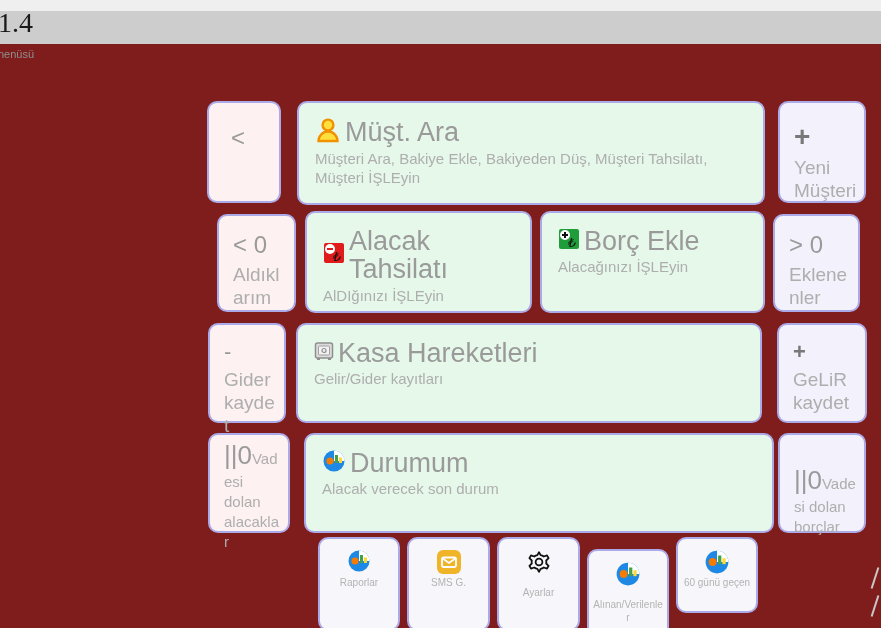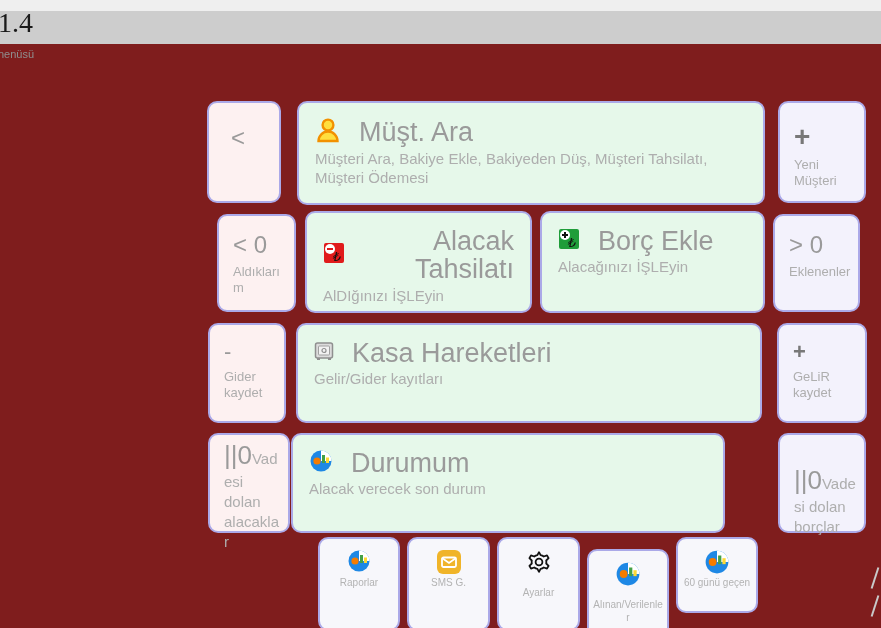--- a/index.html
+++ b/index.html
@@ -10,27 +10,27 @@
        font-size:28px;color:#1a1a1a;}
   .menulabel{position:absolute;left:-2px;top:37px;font-size:11px;color:#8f8f8f;}
 
   .card{position:absolute;box-sizing:border-box;border:2px solid #aba9e8;border-radius:10px;}
   .green{background:#e6f8ea;}
   .pink{background:#fdf1f1;}
   .lav{background:#f3f2fc;}
   .mini{background:#f7f7fb;}
 
   .card.big{padding:14px 16px 8px 16px;}
-  .titleline{display:flex;align-items:center;gap:18px;text-align:right;}
+  .titleline{display:flex;align-items:center;gap:4px;}
   .title{font-size:27px;color:#9a9a9a;line-height:1.05;}
   .subtitle{font-size:15px;color:#aeaeae;margin-top:3px;line-height:1.25;}
 
   .card.small{padding:16px 6px 6px 14px;}
   .val{font-size:24px;color:#9a9a9a;line-height:1.1;}
-  .lbl{font-size:13px;color:#aeaeae;margin-top:6px;line-height:1.2;word-wrap:break-word;}
+  .lbl{font-size:19px;color:#aeaeae;margin-top:6px;line-height:1.2;word-wrap:break-word;}
   .sym{font-size:22px;color:#787878;font-weight:bold;line-height:1;}
   .val-inline{font-size:26px;color:#9a9a9a;}
   .lbl-inline{font-size:15px;color:#aeaeae;}
   .wrapword{line-height:1.25;word-break:break-word;}
 
   .mini{padding:8px 4px;text-align:center;}
   .mini .icn{display:block;margin:2px auto 2px auto;width:26px;height:26px;}
   .mini-label{font-size:10px;color:#b3b3b3;line-height:1.25;word-wrap:break-word;}
   .mini-label.low{margin-top:12px;}
 
@@ -55,21 +55,21 @@
   <div class="card green big" style="left:297px;top:90px;width:468px;height:104px;">
     <div class="titleline">
       <span class="icn">
         <svg width="26" height="26" viewBox="0 0 26 26">
           <circle cx="13" cy="8" r="5.4" fill="#ffdf3e" stroke="#f29100" stroke-width="2.4"></circle>
           <path d="M3.5 24 A 9.5 9.5 0 0 1 22.5 24 Z" fill="#ffdf3e" stroke="#f29100" stroke-width="2.4"></path>
         </svg>
       </span>
       <span class="title">Müşt. Ara</span>
     </div>
-    <div class="subtitle">Müşteri Ara, Bakiye Ekle, Bakiyeden Düş, Müşteri Tahsilatı, Müşteri Ödemesi</div>
+    <div class="subtitle">Müşteri Ara, Bakiye Ekle, Bakiyeden Düş, Müşteri Tahsilatı, Müşteri İŞLEyin</div>
   </div>
 
   <div class="card lav small" style="left:778px;top:90px;width:88px;height:102px;padding-top:20px;">
     <div class="sym" style="font-size:28px;">+</div>
     <div class="lbl">Yeni Müşteri</div>
   </div>
 
   <div class="card pink small" style="left:217px;top:203px;width:79px;height:98px;">
     <div class="val">&lt; 0</div>
     <div class="lbl">Aldıklarım</div>
@@ -134,21 +134,21 @@
 
   <div class="card lav small" style="left:777px;top:312px;width:90px;height:100px;">
     <div class="sym">+</div>
     <div class="lbl">GeLiR kaydet</div>
   </div>
 
   <div class="card pink small wrapword" style="left:208px;top:422px;width:82px;height:100px;padding-top:4px;">
     <span class="val-inline">||0</span><span class="lbl-inline">Vadesi dolan alacaklar</span>
   </div>
 
-  <div class="card green big" style="left:291px;top:422px;width:434px;height:100px;">
+  <div class="card green big" style="left:304px;top:422px;width:470px;height:100px;">
     <div class="titleline">
       <span class="icn">
         <svg width="24" height="24" viewBox="0 0 24 24">
           <circle cx="12" cy="12" r="10.5" fill="#1e88e5"></circle>
           <path d="M12 12 L22.5 12 A10.5 10.5 0 0 0 12 1.5 Z" fill="#ffffff"></path>
           <circle cx="8" cy="12" r="3.6" fill="#f57c00"></circle>
           <rect x="13" y="6" width="3" height="8" fill="#43a047"></rect>
           <rect x="17" y="8.5" width="3" height="5.5" fill="#fdd835"></rect>
         </svg>
       </span>

